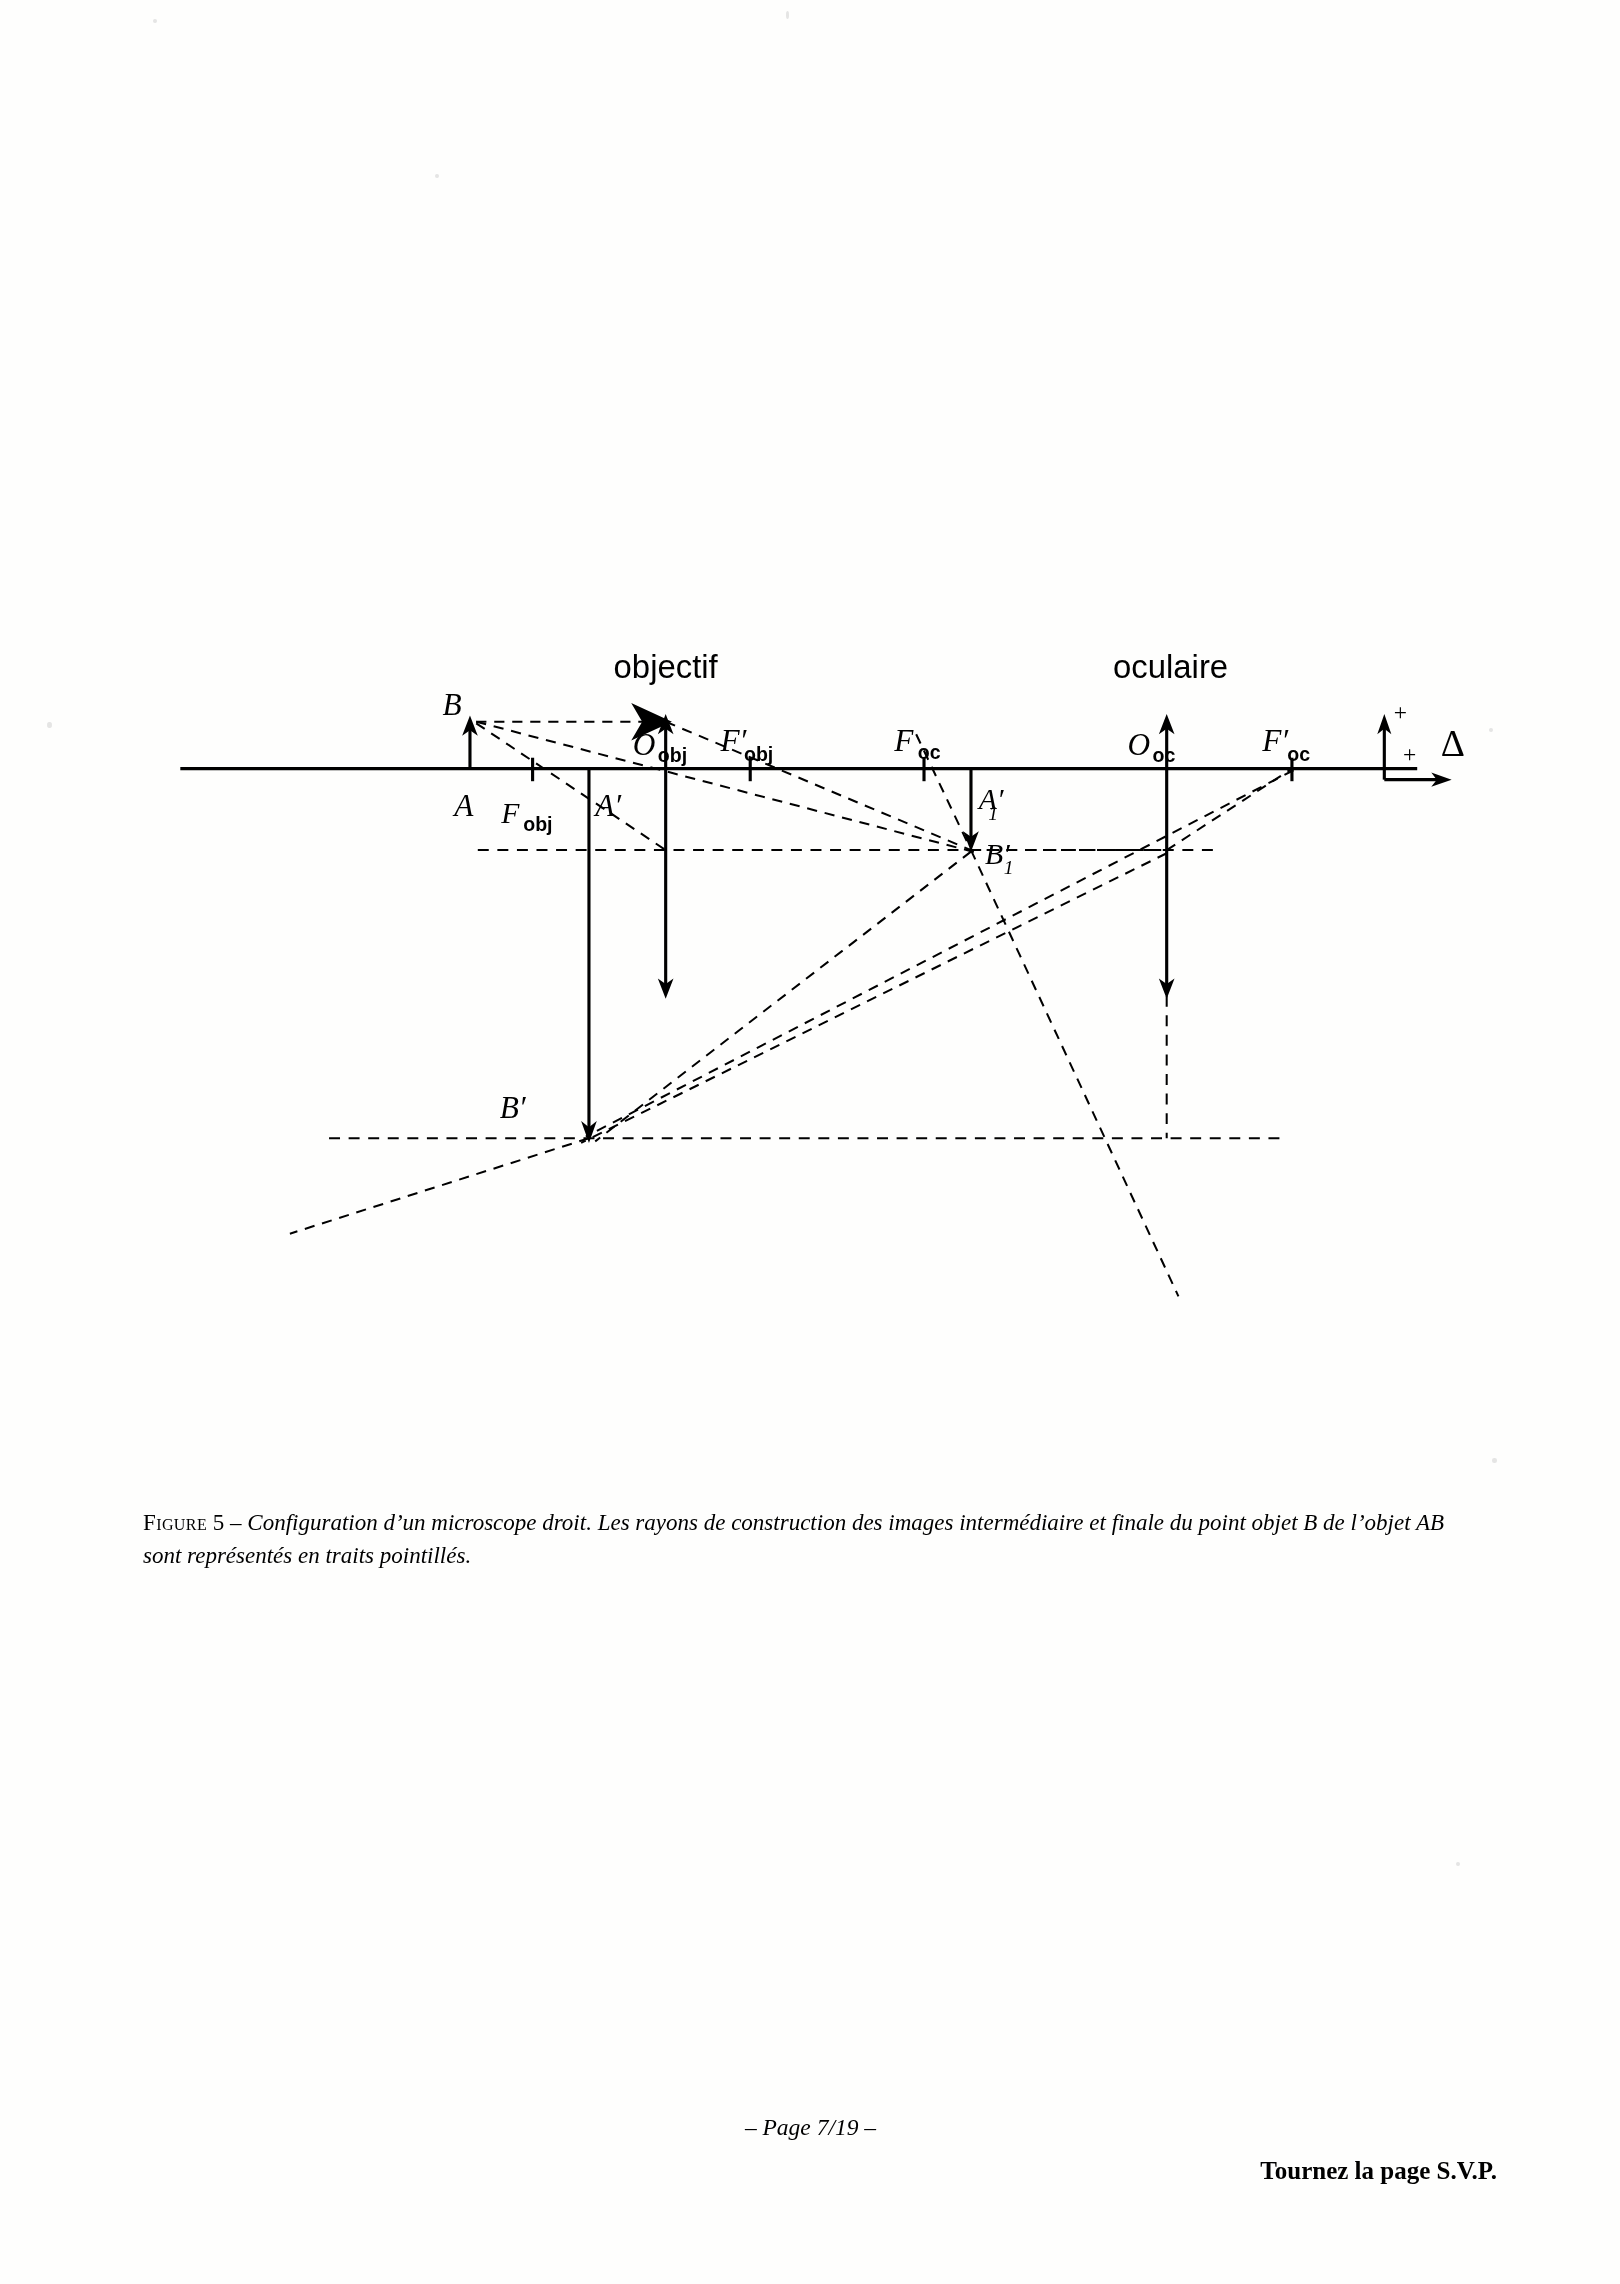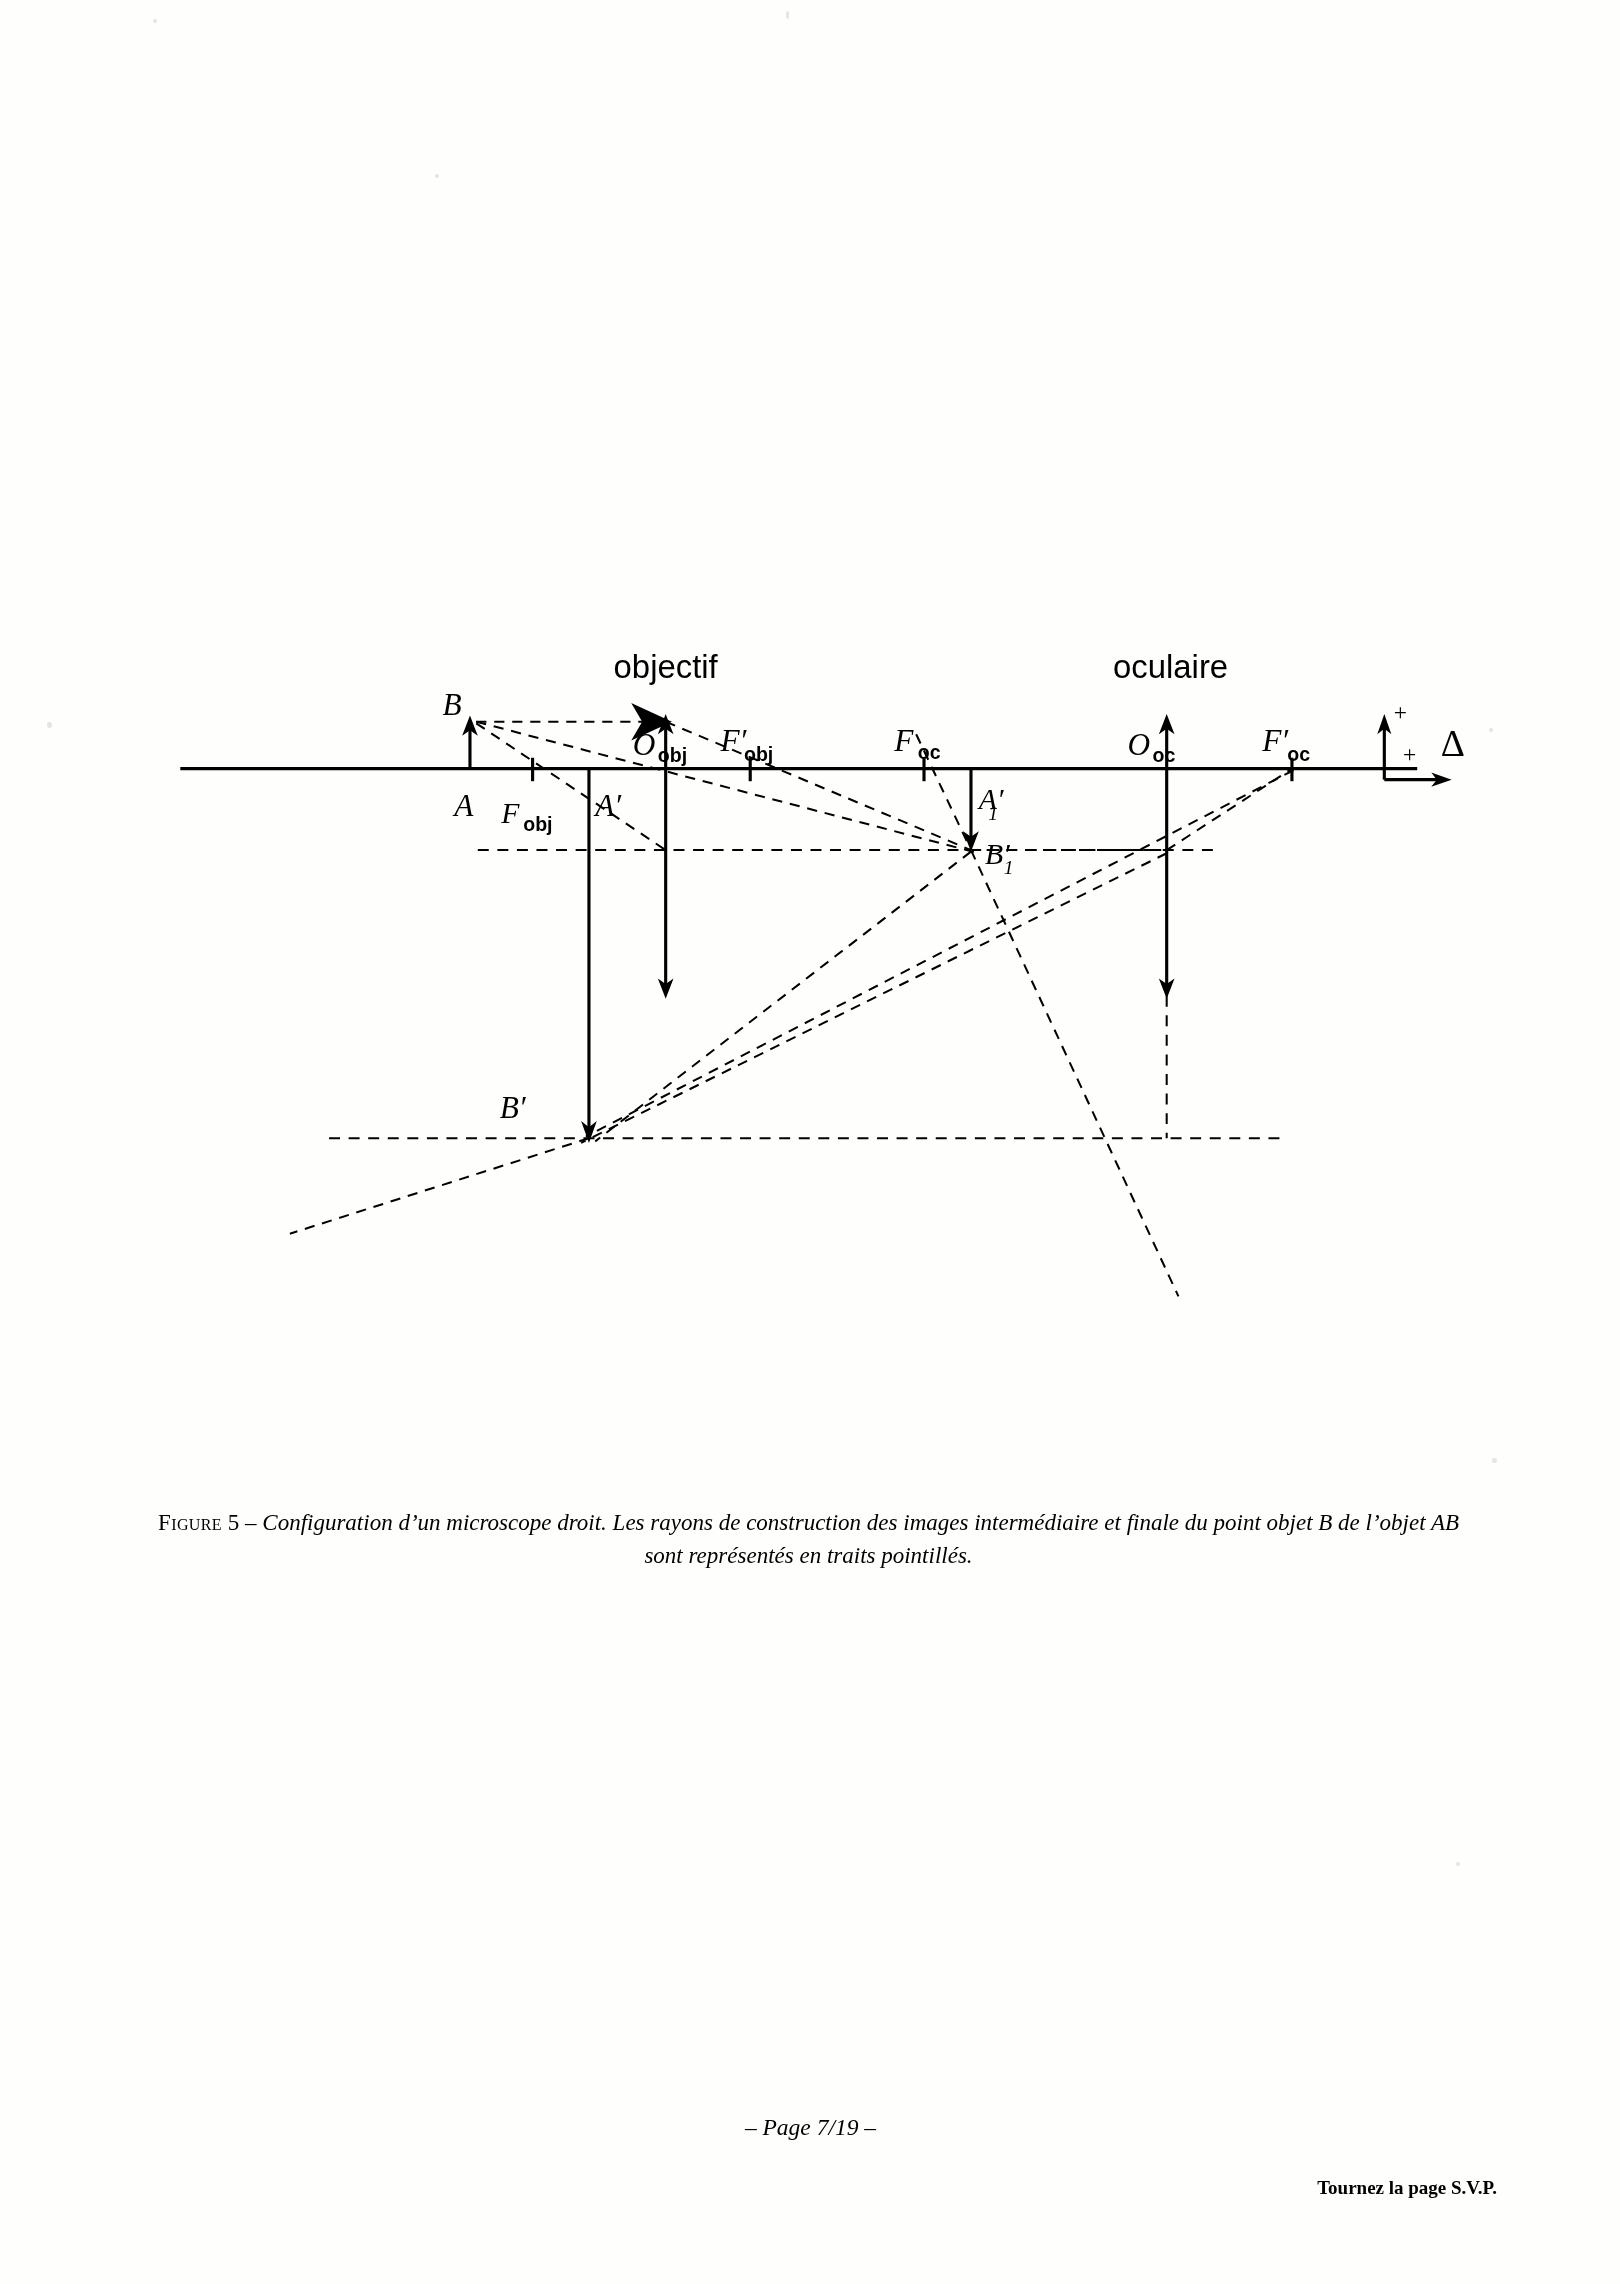--- a/index.html
+++ b/index.html
@@ -39,21 +39,21 @@
 
   .caption {
     position: absolute;
     left: 143px;
     top: 1507px;
     width: 1331px;
     font-family: "Liberation Serif", serif;
     font-size: 23px;
     line-height: 1.42;
     font-style: italic;
-    text-align: center;
+    text-align: left;
   }
   .caption .figword {
     font-style: normal;
     font-variant: small-caps;
     letter-spacing: 0.4px;
   }
   .caption .figno { font-style: normal; }
 
   .page-number {
     position: absolute;
@@ -62,24 +62,23 @@
     width: 1621px;
     text-align: center;
     font-size: 23.5px;
     font-style: italic;
     font-family: "Liberation Serif", serif;
   }
   .turn-page {
     position: absolute;
     right: 124px;
     top: 2157px;
-    font-size: 19px;
+    font-size: 25px;
     font-weight: bold;
     font-family: "Liberation Serif", serif;
-    margin-top: 20px;
   }
 
   svg text {
     font-family: "Liberation Serif", serif;
     fill: #000;
   }
   .lbl-italic { font-style: italic; }
   .lbl-lens { font-family: "Liberation Sans", sans-serif; font-style: normal; }
 </style>
 </head>

